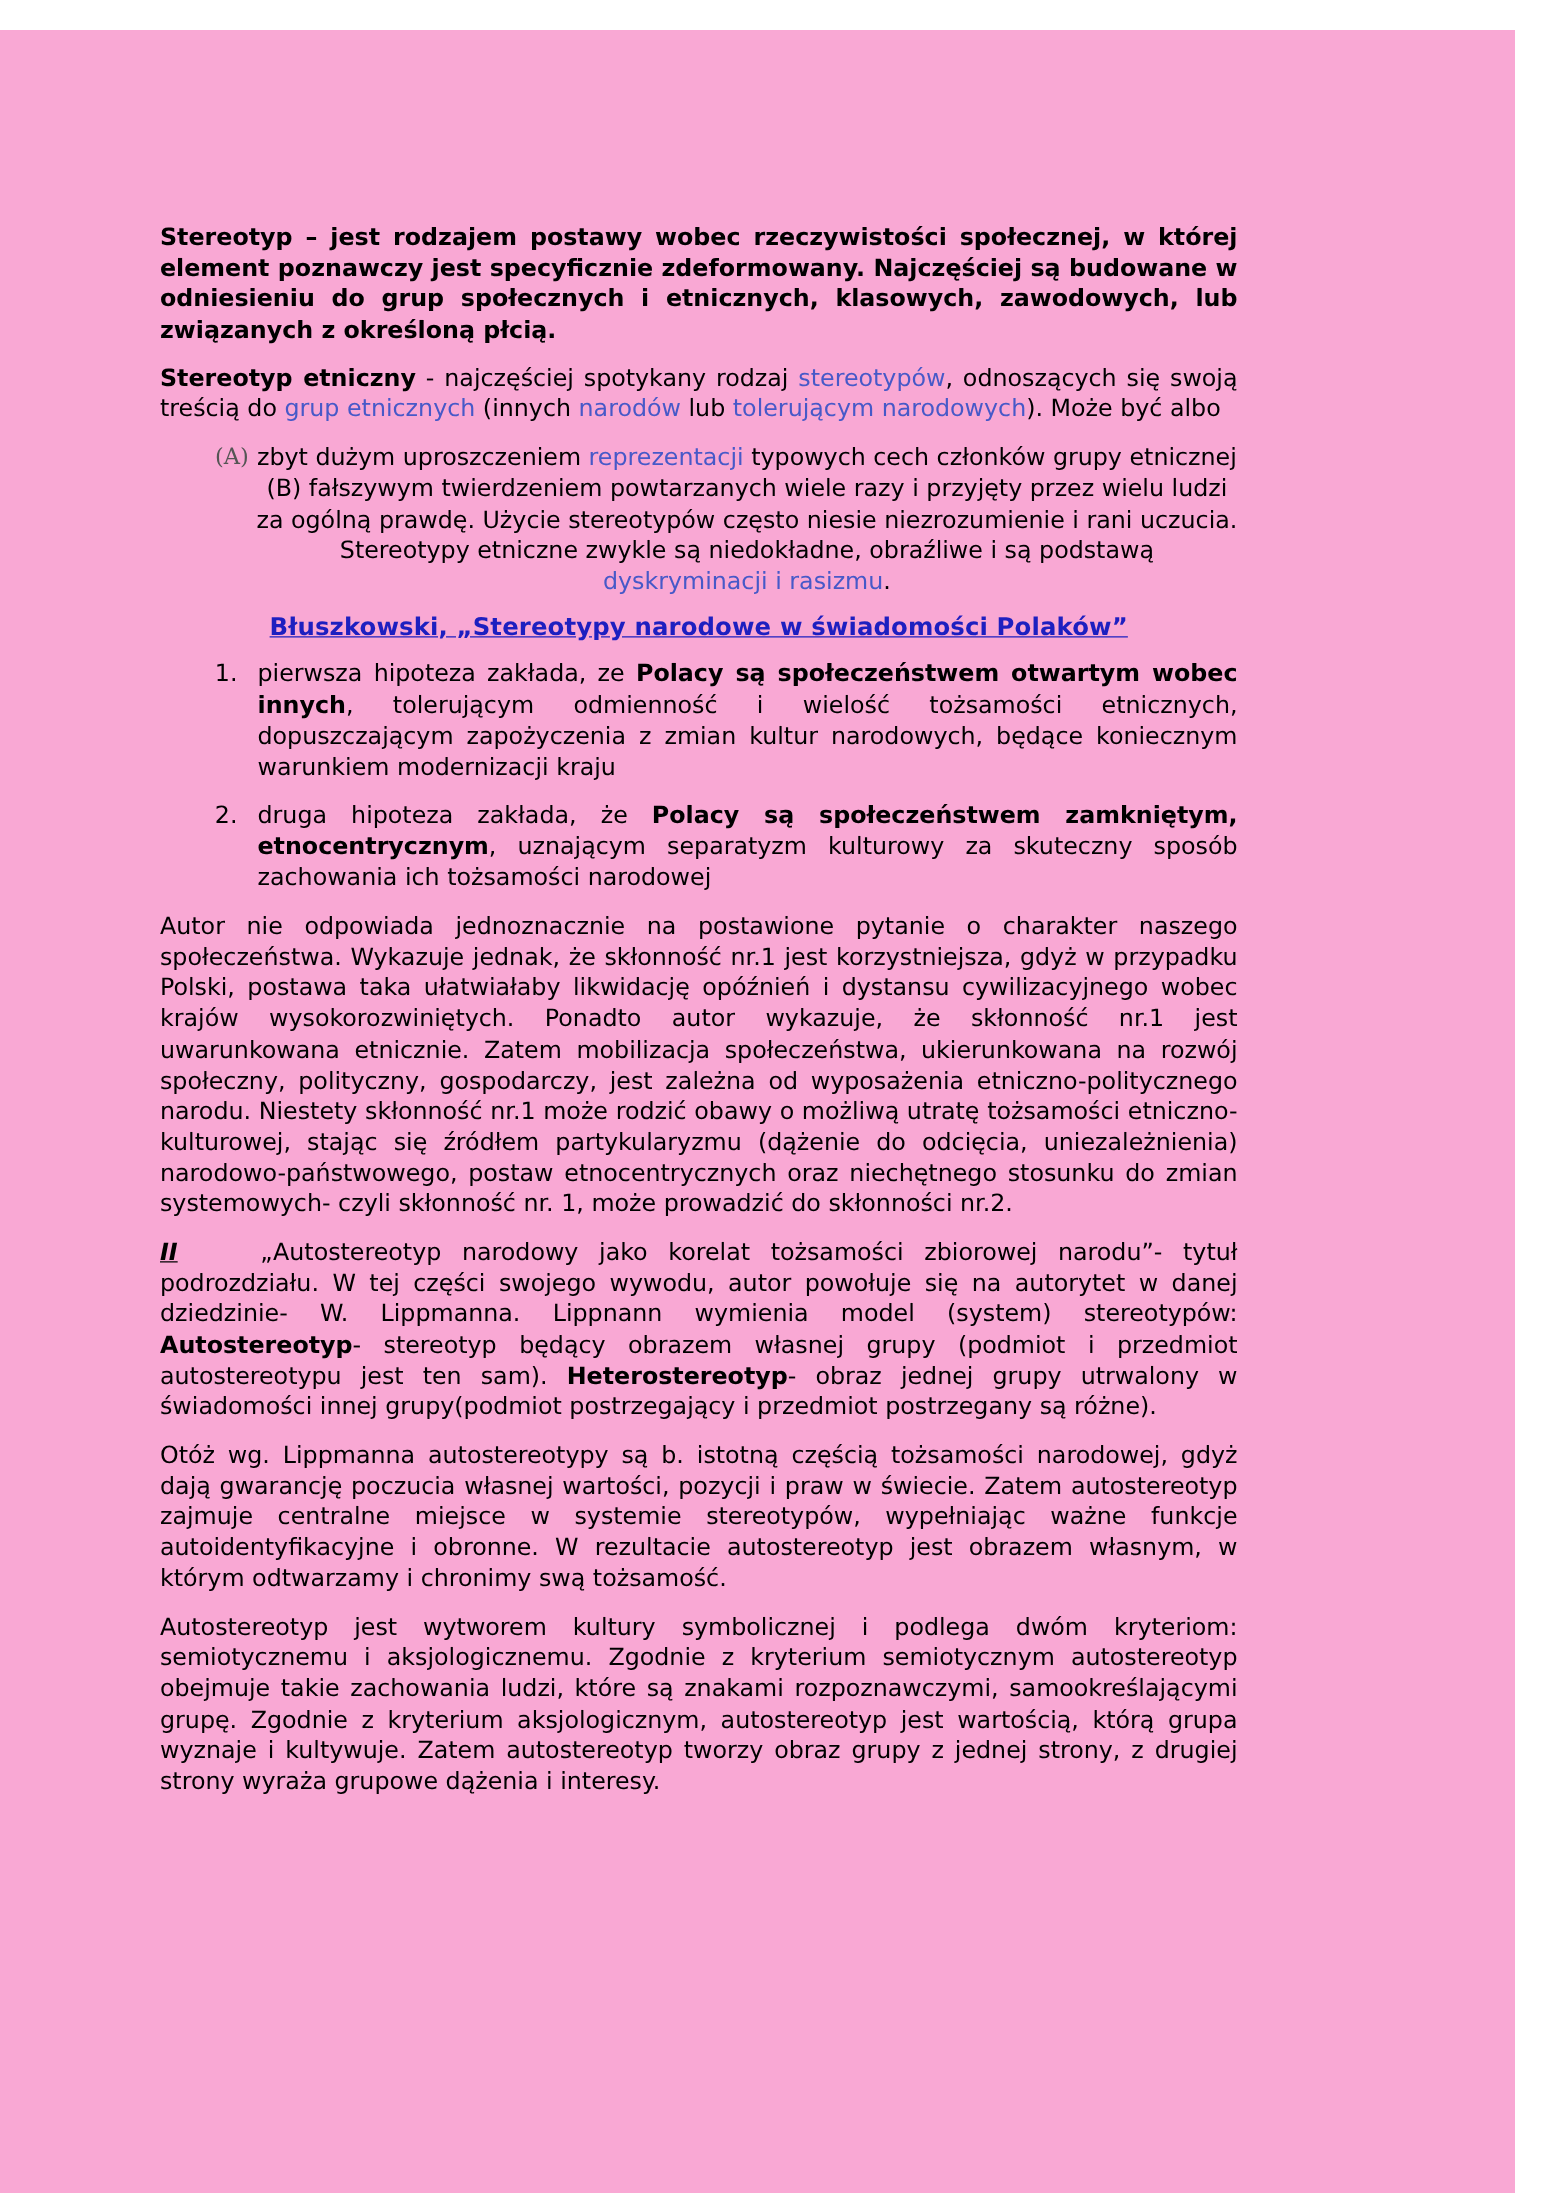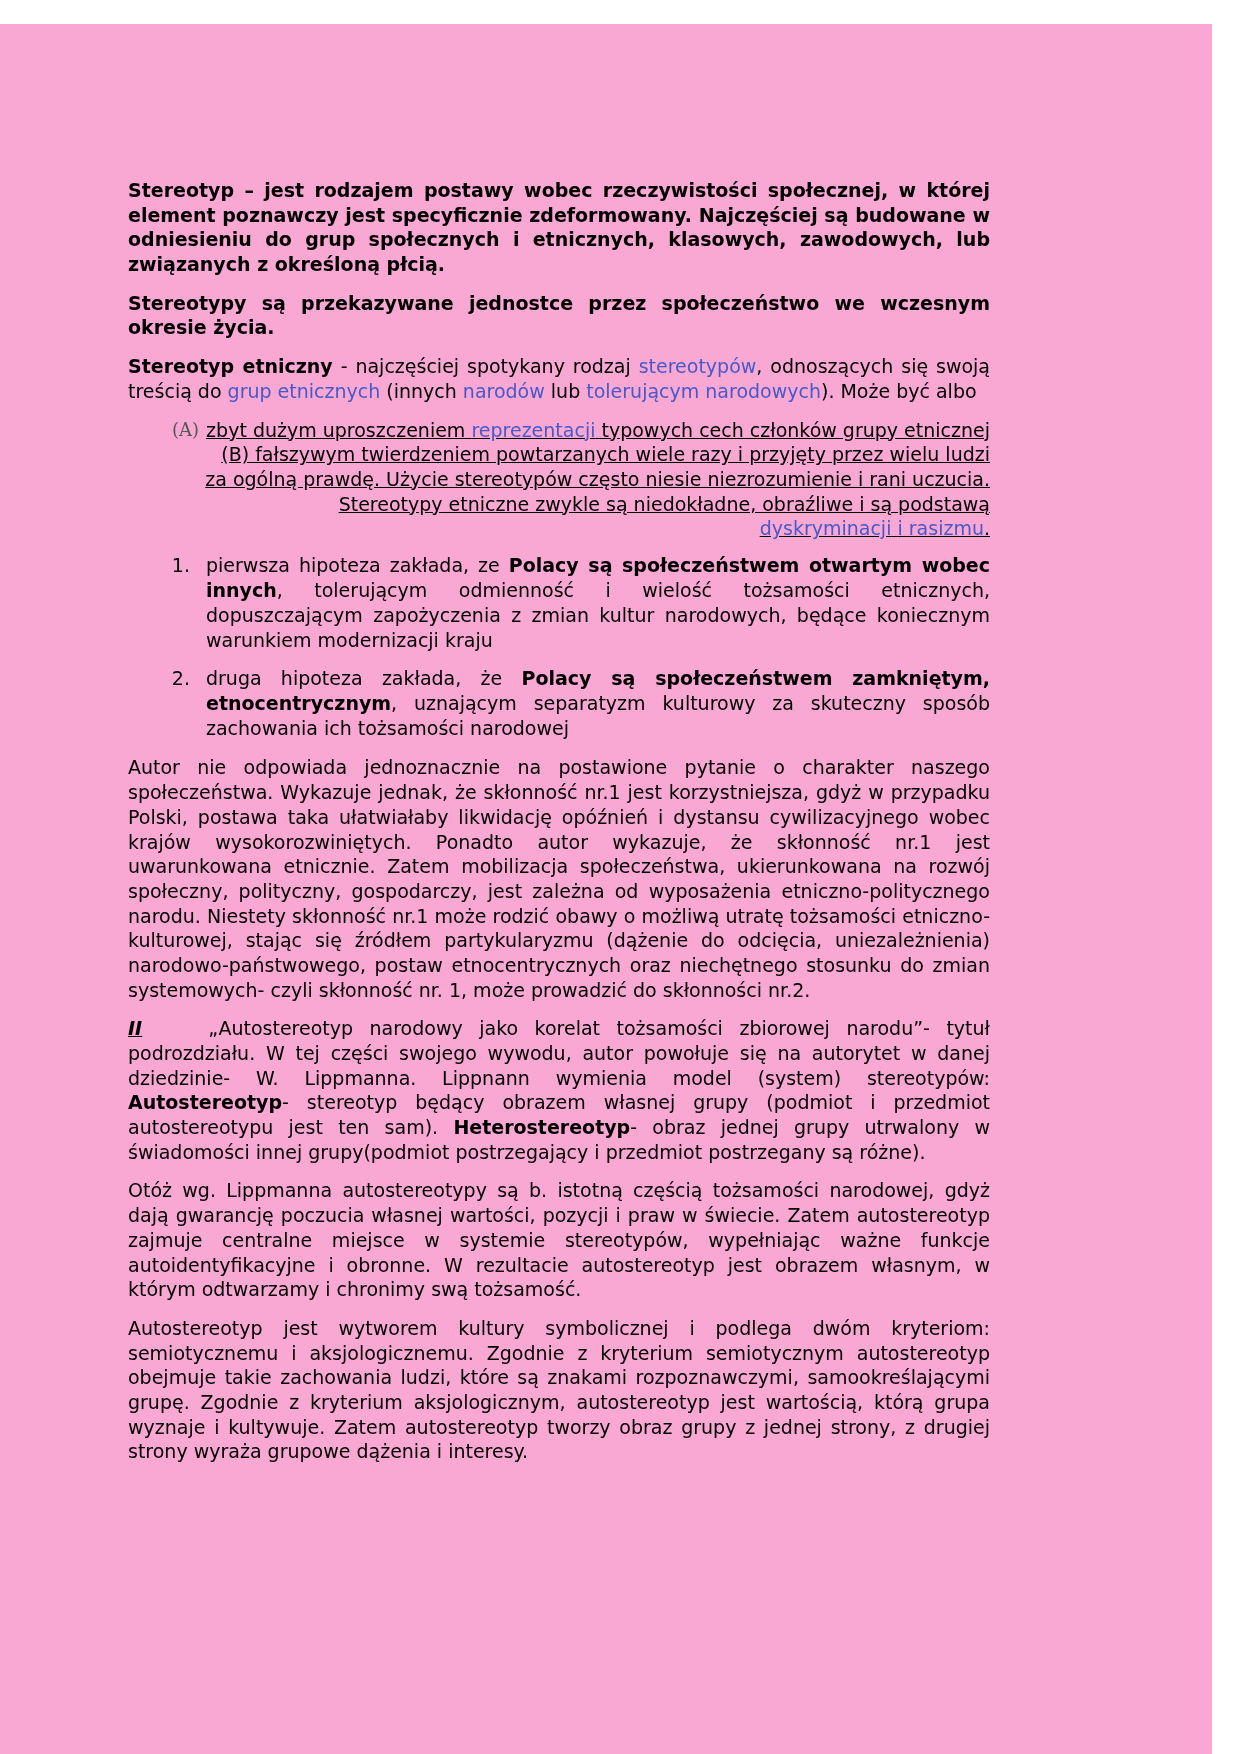--- a/index.html
+++ b/index.html
@@ -90,45 +90,44 @@
   .ab-label {
     font-family: "DejaVu Serif", serif;
     color: #555555;
     font-size: 18px;
     flex: 0 0 auto;
     padding-right: 6px;
     line-height: 1.33;
   }
   .ab-text {
     flex: 1 1 auto;
-    text-align: right;
-    text-decoration: underline;
+    text-align: center;
   }
 </style>
 </head>
 <body>
 
 <div class="page">
   <div class="content">
 
     <div class="doc-title"></div>
 
     <p class="para b">Stereotyp – jest rodzajem postawy wobec rzeczywistości społecznej, w której element poznawczy jest specyficznie zdeformowany. Najczęściej są budowane w odniesieniu do grup społecznych i etnicznych, klasowych, zawodowych, lub związanych z określoną płcią.</p>
 
-    <p class="para b">Stereotypy są przekazywane jednostce przez społeczeństwo we wczesnym okresie życia.</p>
 
     <p class="para"><span class="b">Stereotyp etniczny</span><span> - najczęściej spotykany rodzaj </span><span class="lnk">stereotypów</span><span>, odnoszących się swoją treścią do </span><span class="lnk">grup etnicznych</span><span> (innych </span><span class="lnk">narodów</span><span> lub </span><span class="lnk">tolerującym narodowych</span><span>). Może być albo</span></p>
 
     <div class="ab-block">
       <div class="ab-row">
         <span class="ab-label">(A)</span>
         <span class="ab-text"><span>zbyt dużym uproszczeniem </span><span class="lnk">reprezentacji</span><span> typowych cech członków grupy etnicznej (B) fałszywym twierdzeniem powtarzanych wiele razy i przyjęty przez wielu ludzi za ogólną prawdę. Użycie stereotypów często niesie niezrozumienie i rani uczucia. Stereotypy etniczne zwykle są niedokładne, obraźliwe i są podstawą </span><span class="lnk">dyskryminacji</span><span> </span><span class="lnk">i rasizmu</span><span>.</span></span>
       </div>
     </div>
 
+    <a class="heading-link" href="#">Błuszkowski, „Stereotypy narodowe w świadomości Polaków”</a>
 
 
     <ol class="numlist">
       <li><span>pierwsza hipoteza zakłada, ze </span><span class="b">Polacy są społeczeństwem otwartym wobec innych</span><span>, tolerującym odmienność i wielość tożsamości etnicznych, dopuszczającym zapożyczenia z zmian kultur narodowych, będące koniecznym warunkiem modernizacji kraju</span></li>
       <li><span>druga hipoteza zakłada, że </span><span class="b">Polacy są społeczeństwem zamkniętym, etnocentrycznym</span><span>, uznającym separatyzm kulturowy za skuteczny sposób zachowania ich tożsamości narodowej</span></li>
     </ol>
 
     <p class="para">Autor nie odpowiada jednoznacznie na postawione pytanie o charakter naszego społeczeństwa. Wykazuje jednak, że skłonność nr.1 jest korzystniejsza, gdyż w przypadku Polski, postawa taka ułatwiałaby likwidację opóźnień i dystansu cywilizacyjnego wobec krajów wysokorozwiniętych. Ponadto autor wykazuje, że skłonność nr.1 jest uwarunkowana etnicznie. Zatem mobilizacja społeczeństwa, ukierunkowana na rozwój społeczny, polityczny, gospodarczy, jest zależna od wyposażenia etniczno-politycznego narodu. Niestety skłonność nr.1 może rodzić obawy o możliwą utratę tożsamości etniczno-kulturowej, stając się źródłem partykularyzmu (dążenie do odcięcia, uniezależnienia) narodowo-państwowego, postaw etnocentrycznych oraz niechętnego stosunku do zmian systemowych- czyli skłonność nr. 1, może prowadzić do skłonności nr.2.</p>
 
     <p class="para"><span class="sect-marker">II</span>&nbsp;&nbsp;&nbsp; <span>„Autostereotyp narodowy jako korelat tożsamości zbiorowej narodu”- tytuł podrozdziału. W tej części swojego wywodu, autor powołuje się na autorytet w danej dziedzinie- W. Lippmanna. Lippnann wymienia model (system) stereotypów: </span><span class="b">Autostereotyp</span><span>- stereotyp będący obrazem własnej grupy (podmiot i przedmiot autostereotypu jest ten sam). </span><span class="b">Heterostereotyp</span><span>- obraz jednej grupy utrwalony w świadomości innej grupy(podmiot postrzegający i przedmiot postrzegany są różne).</span></p>

